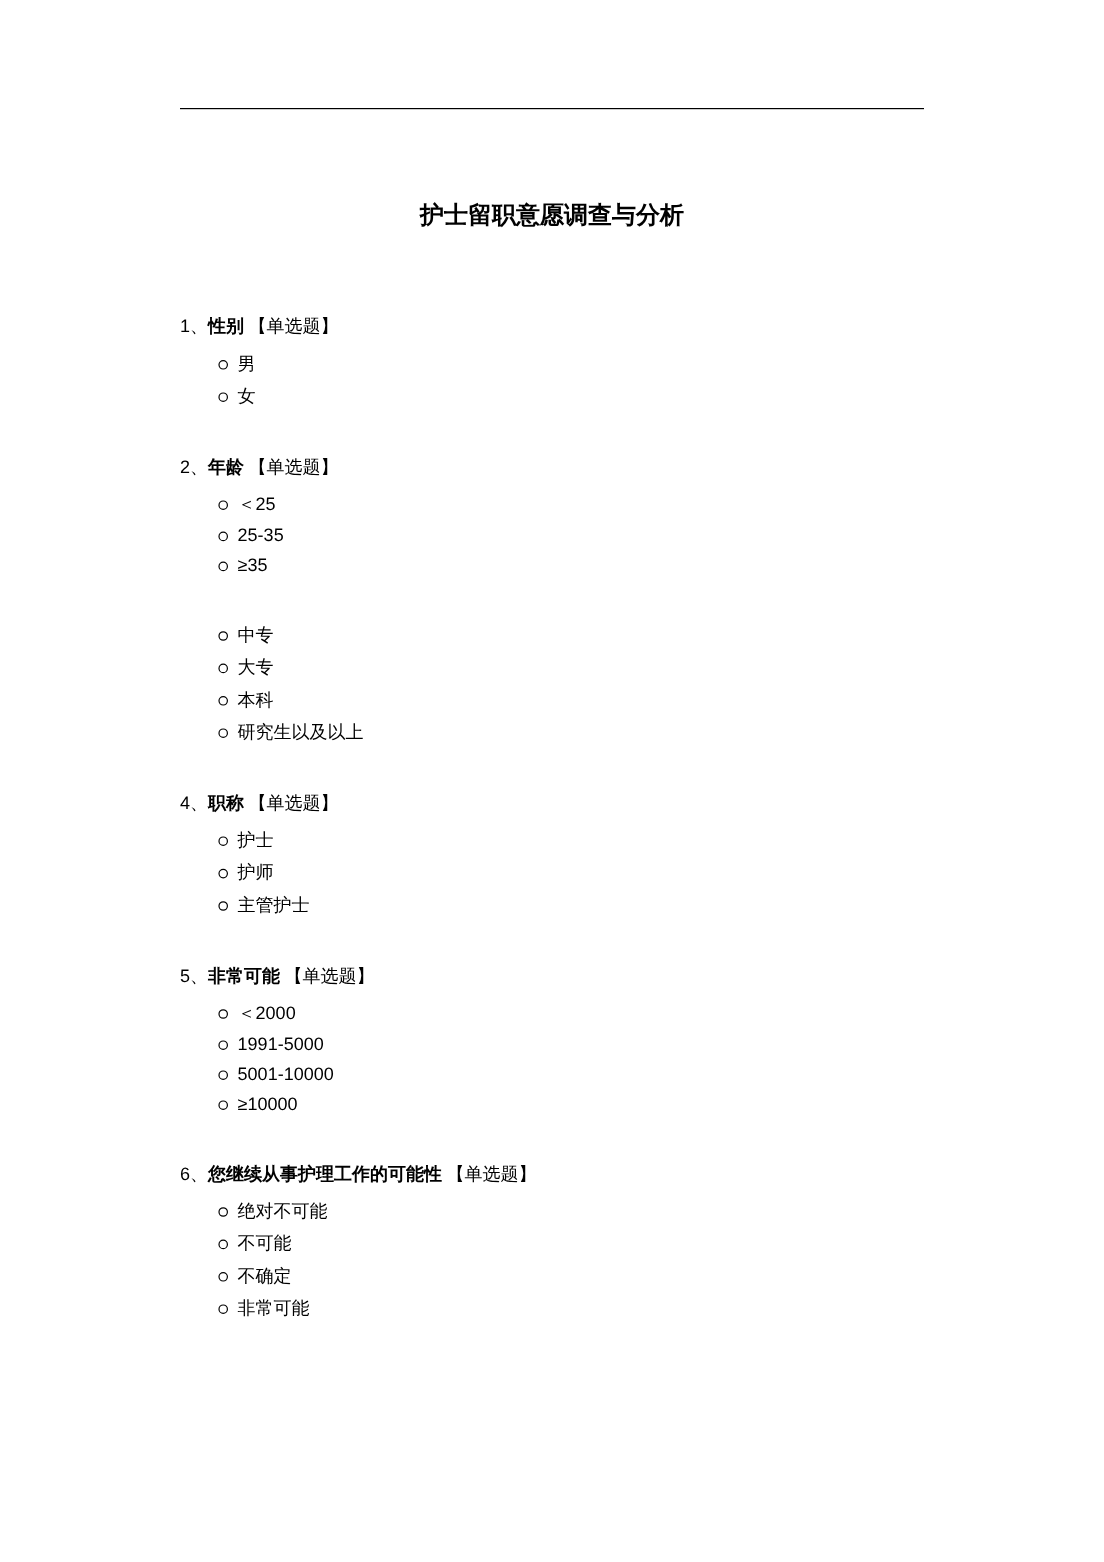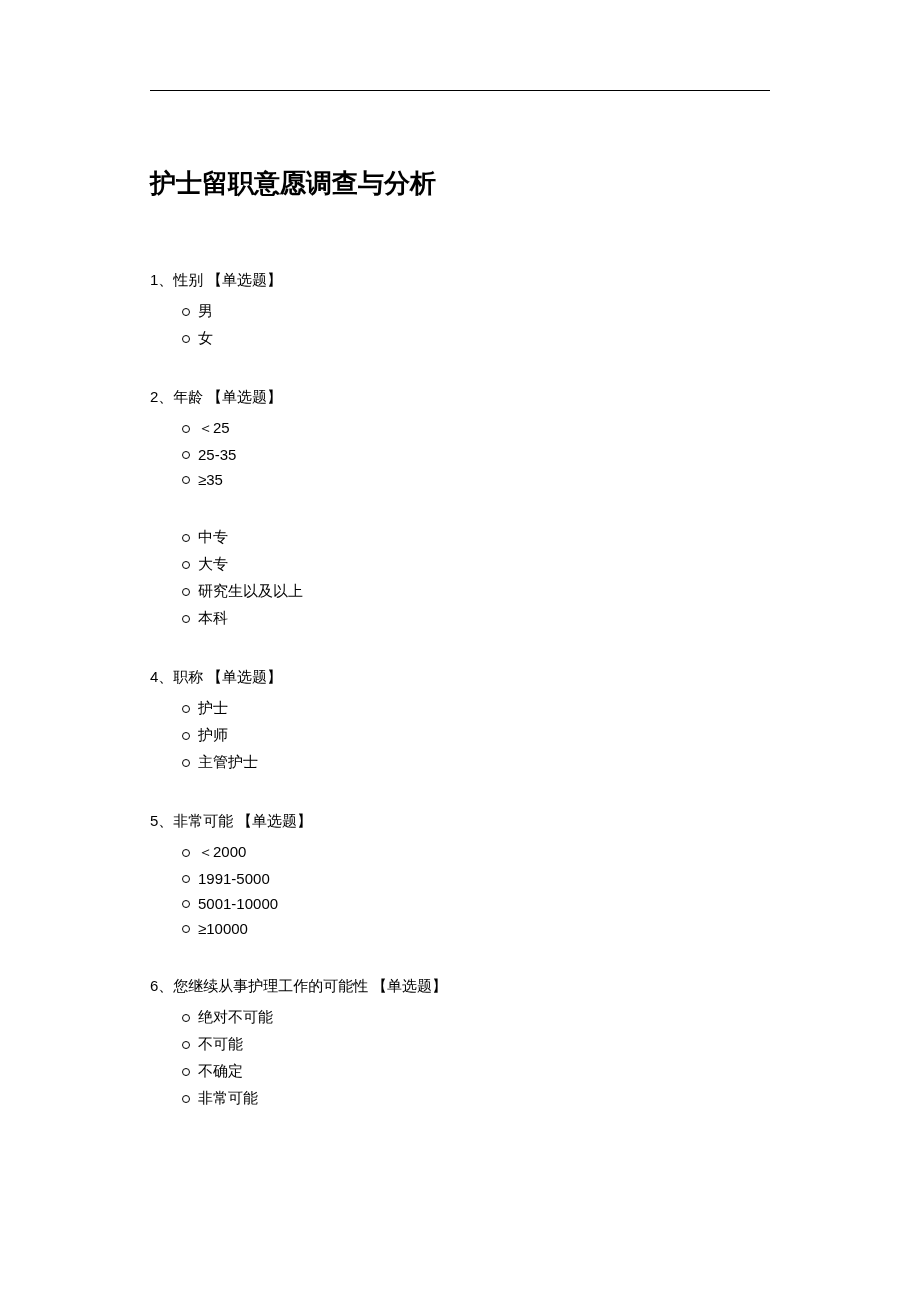--- a/index.html
+++ b/index.html
@@ -15,38 +15,39 @@
       position: relative;
     }
     .page {
       padding: 90px 150px 60px 150px;
     }
     .top-line {
       border-top: 1px solid #000;
       margin-bottom: 75px;
     }
     .title {
-      text-align: left;
-      font-size: 26px;
+      text-align: center;
+      font-size: 20px;
       font-weight: bold;
       font-family: "SimHei", "黑体", sans-serif;
       margin-bottom: 70px;
     }
     .question {
       margin-bottom: 40px;
     }
     .question-header {
       font-size: 15px;
       margin-bottom: 12px;
     }
     .q-num {
       font-family: Arial, sans-serif;
     }
     .q-text {
       font-family: "SimSun", "宋体", serif;
+      font-weight: bold;
     }
     .q-type {
       font-family: "SimSun", "宋体", serif;
       text-align: center;
     }
     .options {
       padding-left: 32px;
     }
     .option {
       display: flex;
@@ -112,25 +113,25 @@
           <div class="option">
             <span class="radio-icon"></span>
             <span class="option-text">中专</span>
           </div>
           <div class="option">
             <span class="radio-icon"></span>
             <span class="option-text">大专</span>
           </div>
           <div class="option">
             <span class="radio-icon"></span>
-            <span class="option-text">研究生以及以上</span>
+            <span class="option-text">本科</span>
           </div>
           <div class="option">
             <span class="radio-icon"></span>
-            <span class="option-text">本科</span>
+            <span class="option-text">研究生以及以上</span>
           </div>
         </div>
       </div>
       <div class="question">
         <div class="question-header"><span class="q-num">4、</span><span class="q-text">职称 </span><span class="q-type">【单选题】</span></div>
         <div class="options">
           <div class="option">
             <span class="radio-icon"></span>
             <span class="option-text">护士</span>
           </div>

